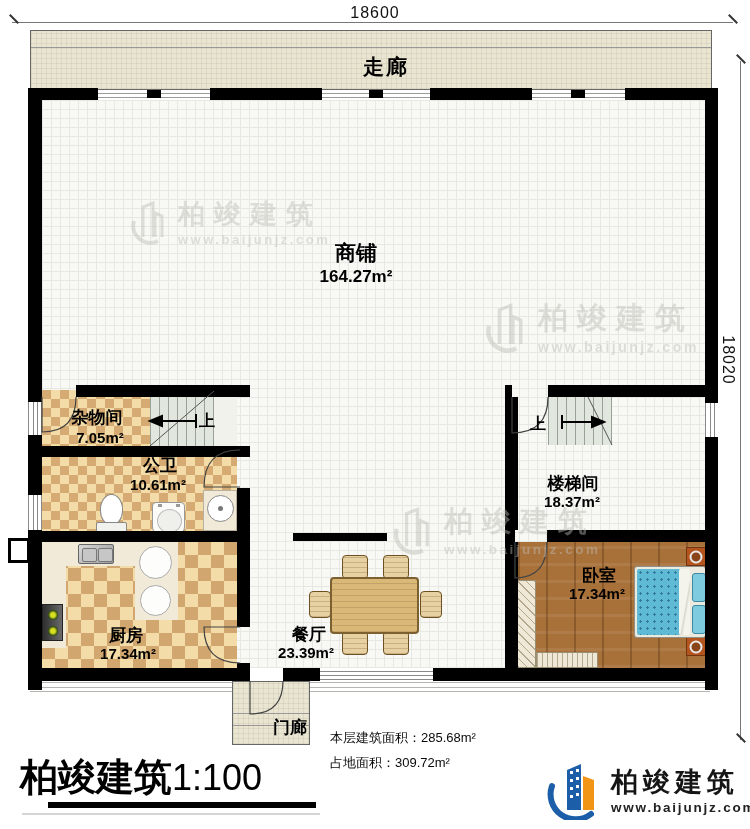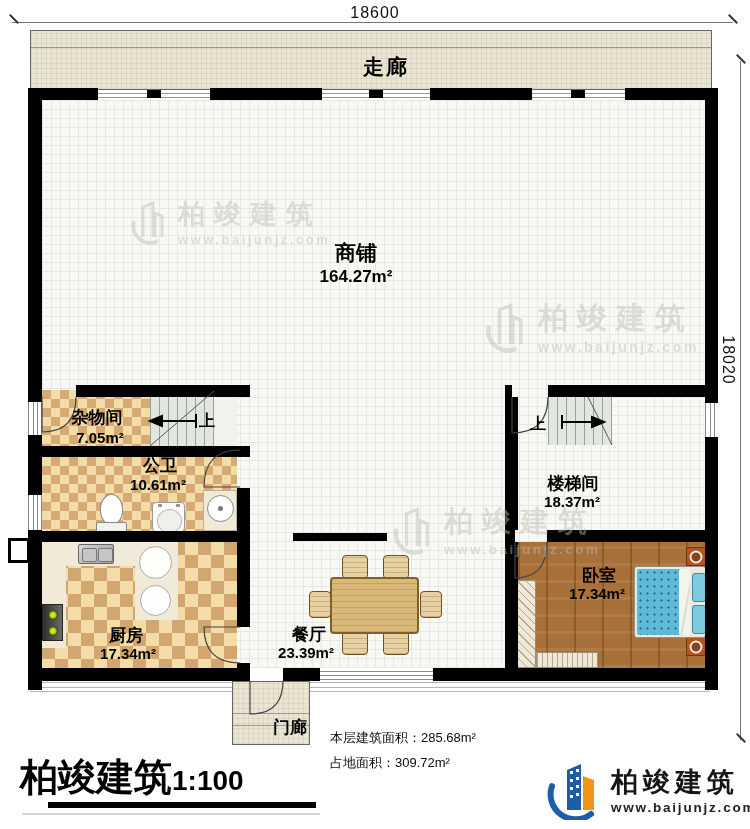--- a/index.html
+++ b/index.html
@@ -42,21 +42,21 @@
     background-image:repeating-linear-gradient(0deg,rgba(109,81,36,.25) 0 1px,transparent 1px 5px);}
   .nstand{position:absolute;box-sizing:border-box;background:#b5541f;border:1px solid #6f3410;}
   .nstand::after{content:"";position:absolute;left:50%;top:50%;width:9px;height:9px;border:2px solid #e9e9e9;
     border-radius:50%;transform:translate(-50%,-50%);background:#8a441a;}
   
   .wm{position:absolute;display:flex;align-items:center;gap:10px;color:#bdbdb8;opacity:.45;pointer-events:none;}
   .wm .wm-name{font-weight:bold;letter-spacing:9px;}
   .wm .wm-url{font-weight:bold;letter-spacing:2.5px;}
   
   .title-main{font-size:38px;font-weight:bold;color:#000;}
-  .title-scale{font-size:28px;color:#000;font-weight:bold;}
+  .title-scale{font-size:36px;color:#000;}
   .info-line{font-size:13px;color:#0a0a0a;line-height:24.5px;font-weight:500;}
   .brand-name{font-size:27px;font-weight:bold;color:#151515;letter-spacing:5px;}
   .brand-url{font-size:13.5px;font-weight:bold;color:#222;letter-spacing:1.8px;}
   svg{display:block;}
 </style>
 </head>
 <body>
 
 <div id="canvas">
 

